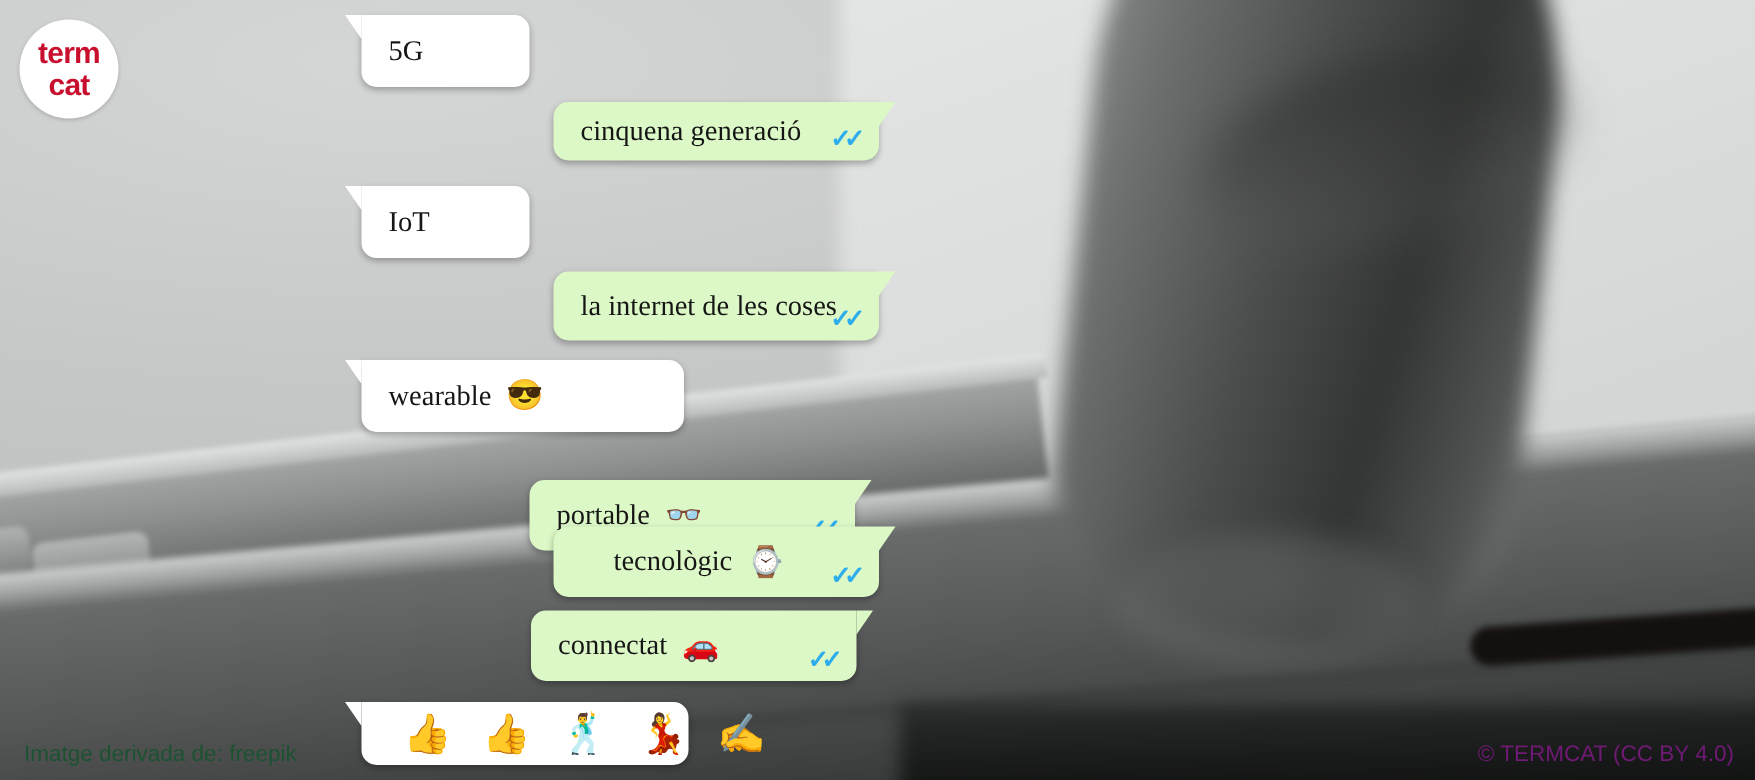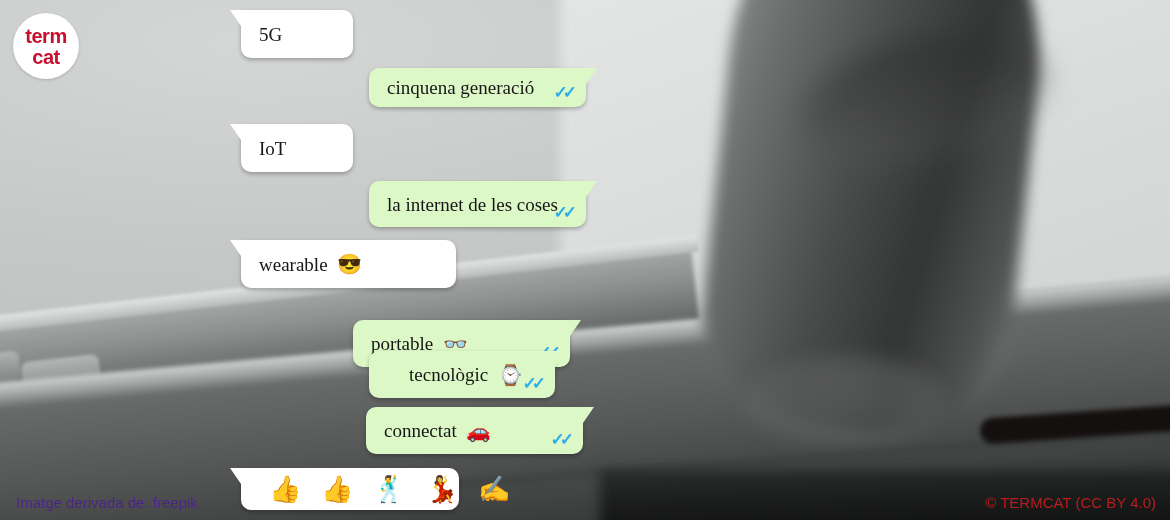--- a/index.html
+++ b/index.html
@@ -236,28 +236,28 @@
     font-size: 17px;
     line-height: 1;
     letter-spacing: -5px;
     font-weight: bold;
   }
 
   
   .credit-left {
     position: absolute;
     left: 16px; bottom: 9px;
-    color: #4c1d95;
+    color: #14532d;
     font-size: 15px;
     opacity: .85;
   }
   .credit-right {
     position: absolute;
     right: 14px; bottom: 9px;
-    color: #b91c1c;
+    color: #701a75;
     font-size: 15px;
   }
 </style>
 </head>
 <body>
 
 <div class="stage">
 
   <div class="photo">
     <div class="photo-base"></div>
@@ -298,26 +298,26 @@
       </div>
       <div class="bubble in" id="msg-wearable" style="left: 241px; top: 240px; width: 215px; height: 48px; text-align: right;">
         <span class="bubble-text">wearable</span>
         <span class="emoji">😎</span>
       </div>
       <div class="bubble out" id="msg-portable" style="left: 353px; top: 296px; width: 217px; height: 47px; margin-top: 24px;">
         <span class="bubble-text">portable</span>
         <span class="emoji">👓</span>
         <span class="ticks">✓✓</span>
       </div>
-      <div class="bubble out" id="msg-tecnologic" style="left: 369px; top: 351px; width: 186px; height: 47px; padding-left: 40px;">
+      <div class="bubble out" id="msg-tecnologic" style="left: 369px; top: 351px; width: 217px; height: 47px; padding-left: 40px;">
         <span class="bubble-text">tecnològic</span>
         <span class="emoji">⌚</span>
         <span class="ticks">✓✓</span>
       </div>
-      <div class="bubble out" id="msg-connectat" style="left: 366px; top: 407px; width: 217px; height: 47px;">
+      <div class="bubble out" id="msg-connectat" style="left: 354px; top: 407px; width: 217px; height: 47px;">
         <span class="bubble-text">connectat</span>
         <span class="emoji">🚗</span>
         <span class="ticks">✓✓</span>
       </div>
       <div class="bubble in" id="msg-reactions" style="left: 241px; top: 468px; width: 218px; height: 42px;">
         <div class="emoji-row">
           <span class="emoji">👍</span>
           <span class="emoji">👍</span>
           <span class="emoji">🕺</span>
           <span class="emoji">💃</span>

